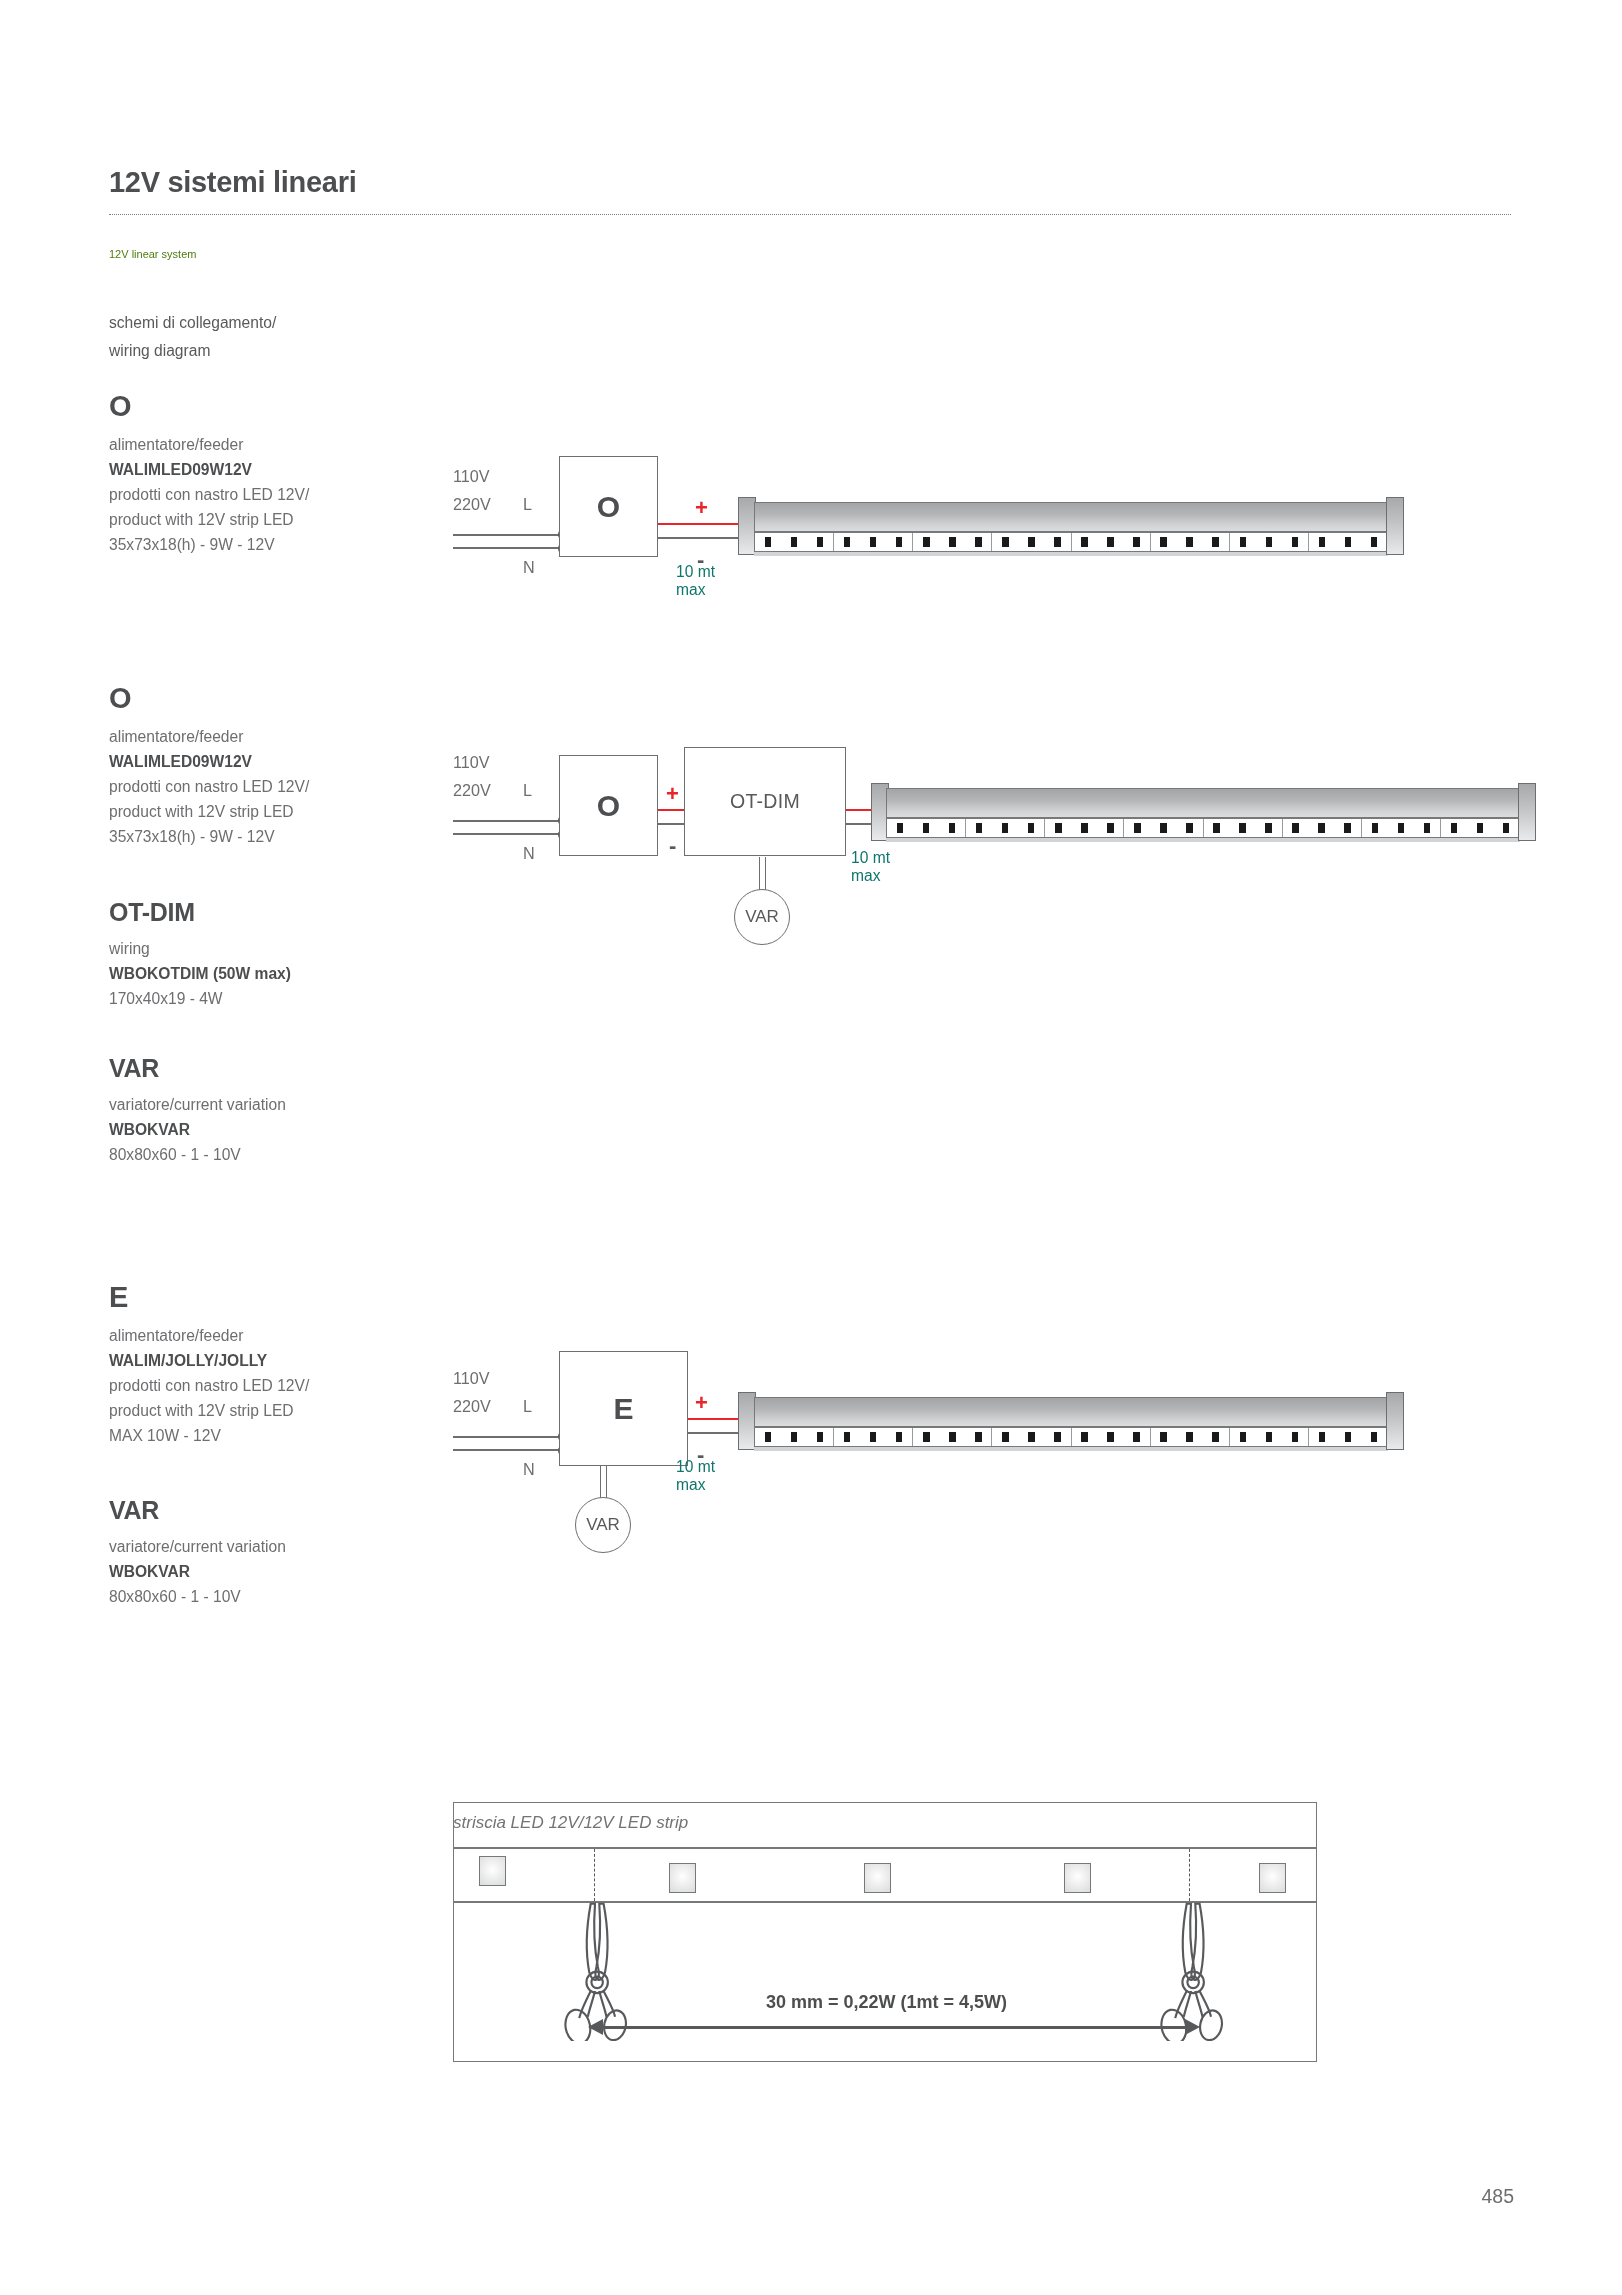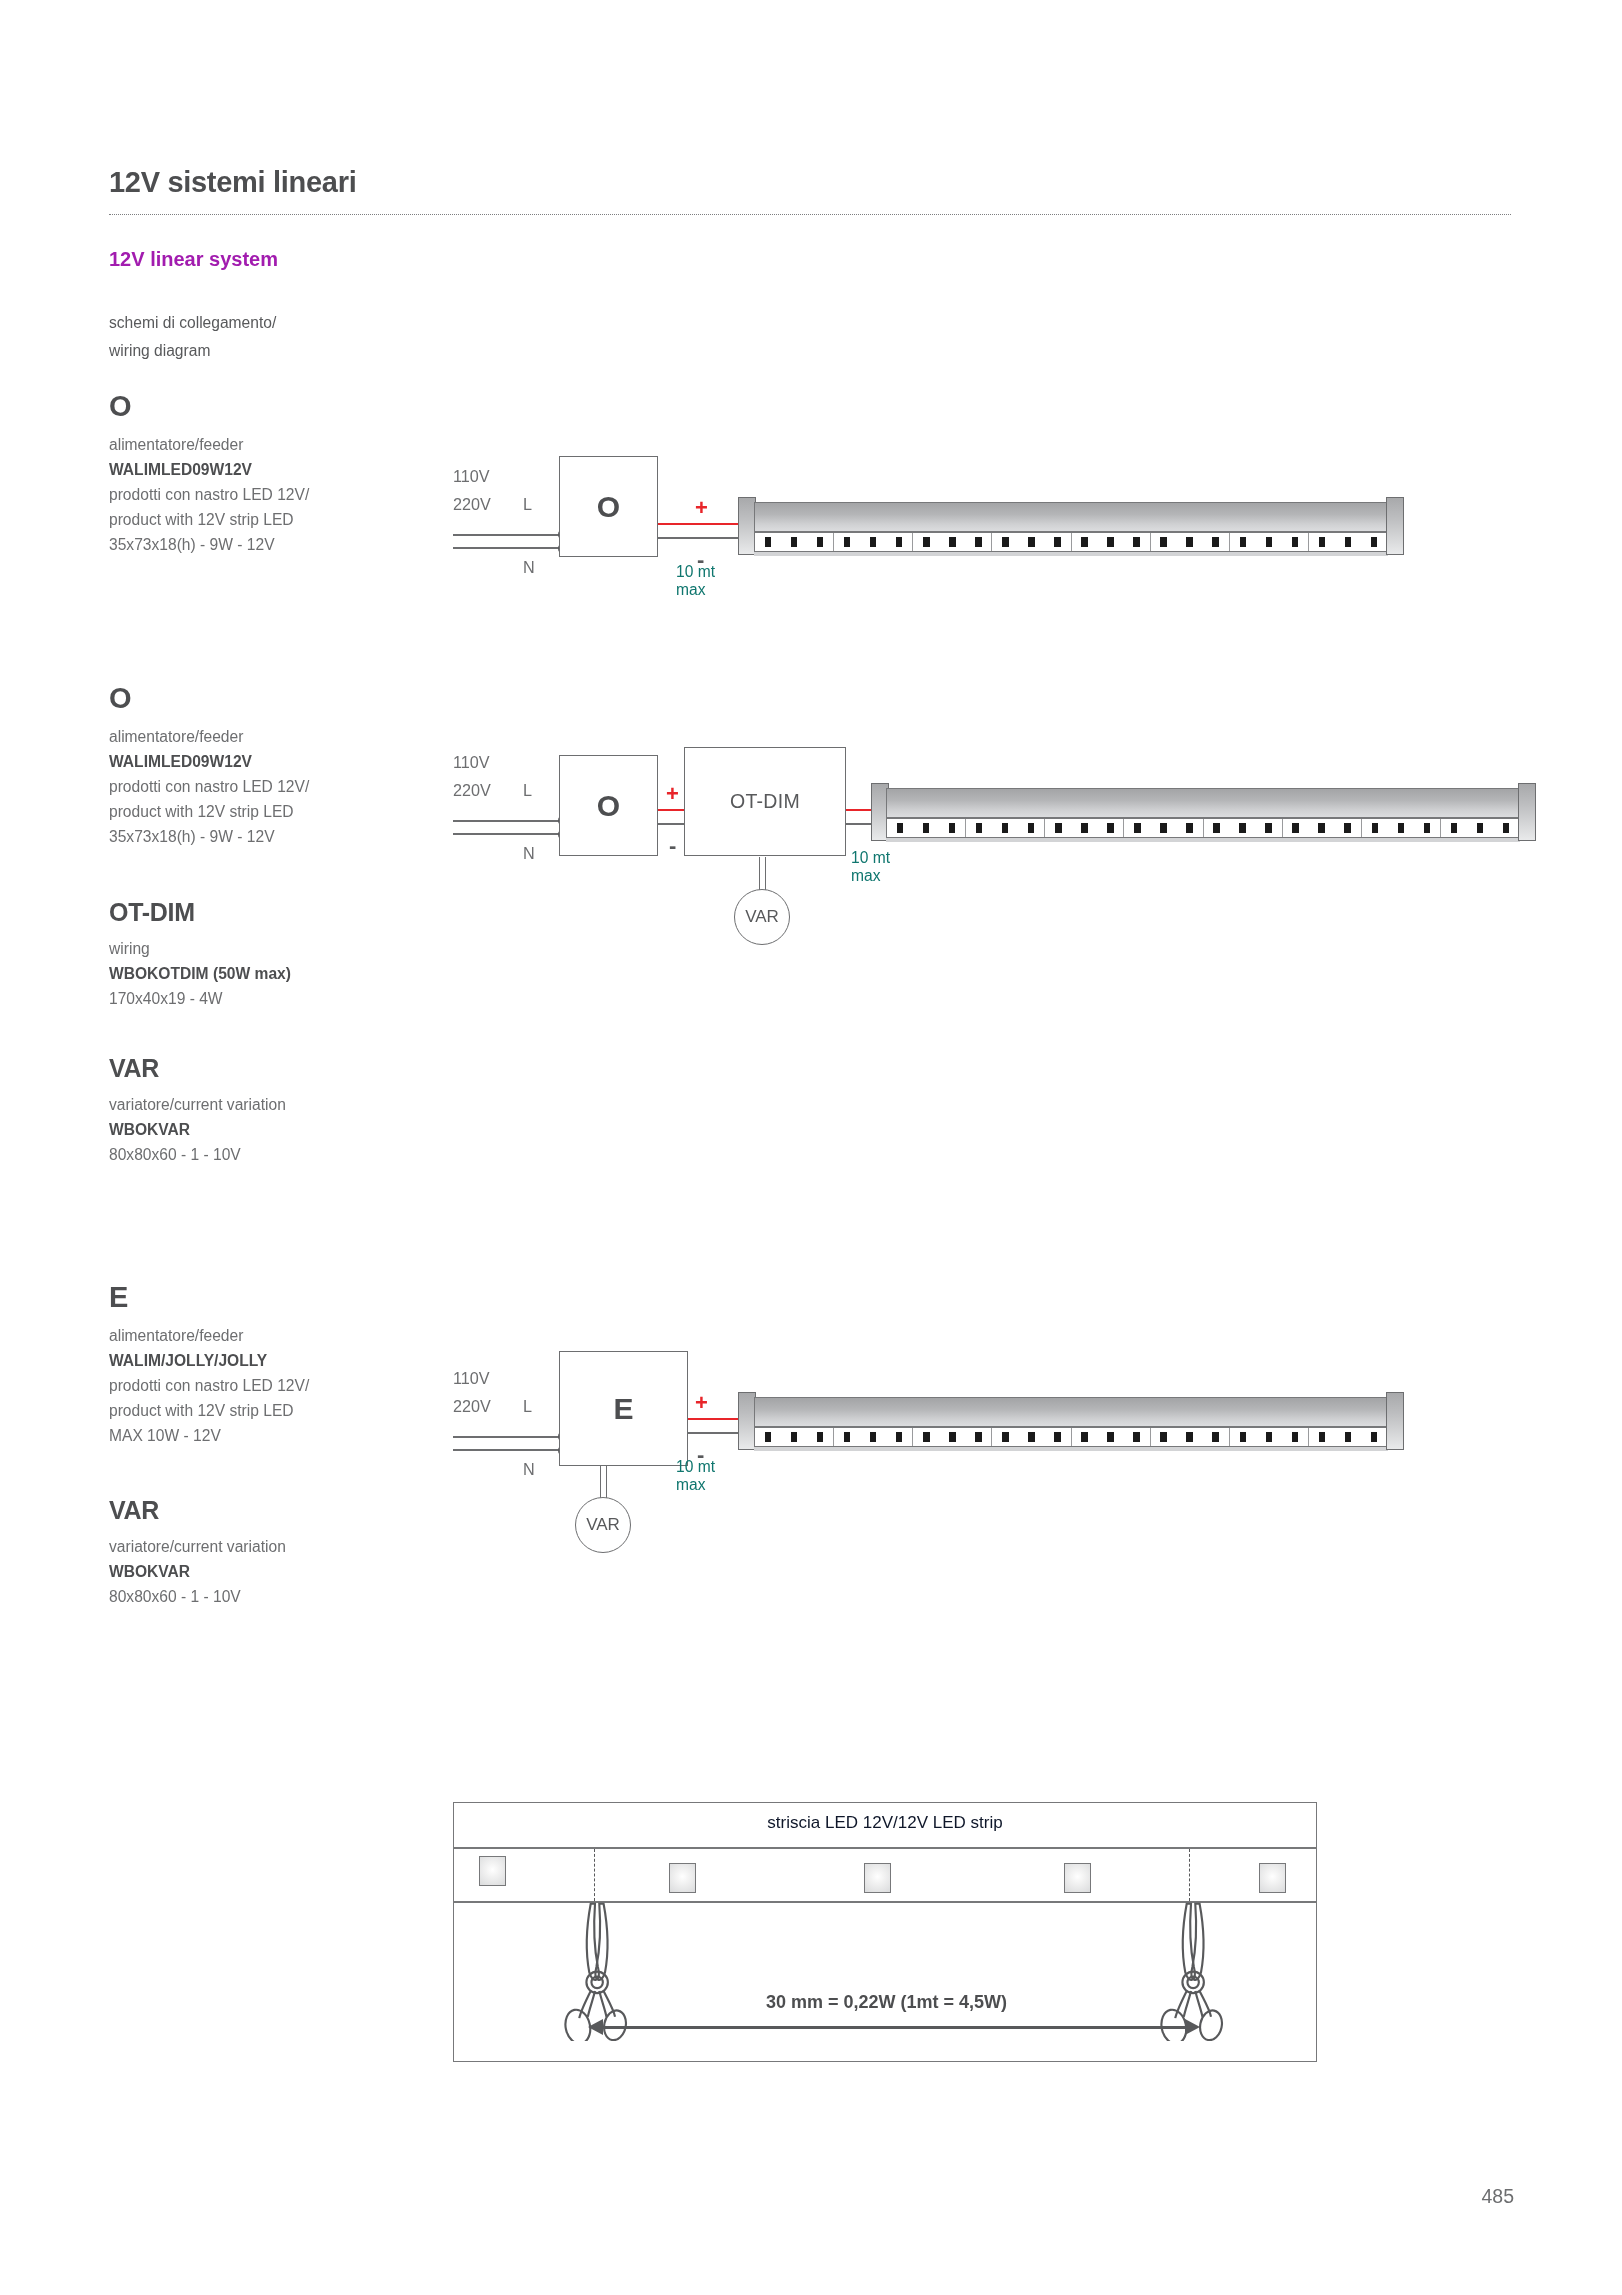--- a/index.html
+++ b/index.html
@@ -31,23 +31,23 @@
     left: 109px;
     top: 214px;
     width: 1402px;
     height: 1.9px;
     border-top: 1.9px dotted #7d7e80;
   }
   .subtitle {
     position: absolute;
     left: 109px;
     top: 248px;
-    font-size: 20px;
-    font-weight: bold;
-    color: #a21caf;
+    font-size: 11px;
+    font-weight: normal;
+    color: #4d7c0f;
   }
   .intro {
     position: absolute;
     left: 109px;
     top: 309px;
     font-size: 15.6px;
     line-height: 28px;
     color: #58595b;
   }
 
@@ -225,23 +225,24 @@
     background: #fff;
   }
   .cut-divider {
     position: absolute;
     height: 1.9px;
     background: #77787a;
   }
   .cut-header-text {
     position: absolute;
     font-size: 17px;
-    color: #0f172a;
+    color: #737373;
     white-space: nowrap;
-    text-align: center;
+    text-align: left;
+    font-style: italic;
   }
   .cut-led {
     position: absolute;
     width: 27px;
     height: 30px;
     border: 1.9px solid #77787a;
     box-sizing: border-box;
     background: radial-gradient(circle at 50% 45%, #ffffff 0%, #f2f2f2 35%, #dadbdc 100%);
   }
   .cut-dash {

